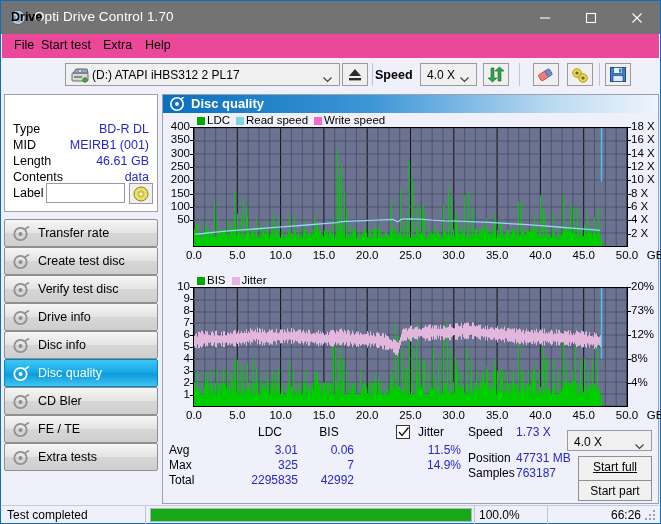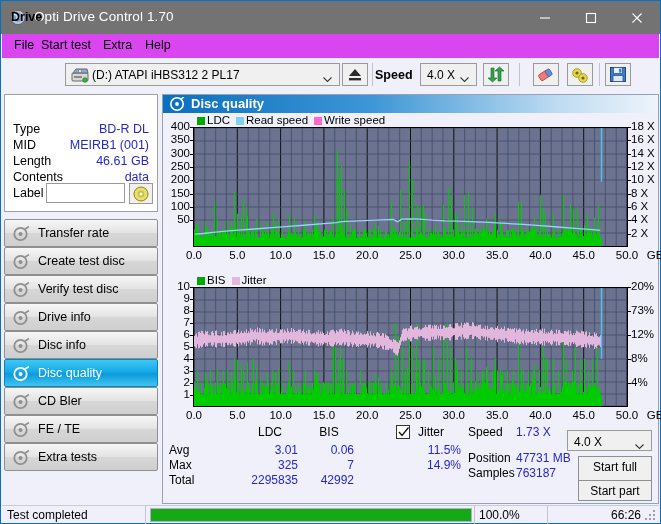--- a/index.html
+++ b/index.html
@@ -18,21 +18,21 @@
   .titlebar { position:absolute; left:0; top:0; width:659px; height:33px; background:#737373; }
   .title-icon { position:absolute; left:9px; top:8px; width:17px; height:17px; }
   .title-text { position:absolute; left:33px; top:8px; color:#fff; font-size:13.5px; letter-spacing:0.1px; }
   .wbtn { position:absolute; top:0; width:46px; height:33px; cursor:default; }
   .wbtn svg { position:absolute; left:50%; top:50%; transform:translate(-50%,-50%); }
   .wbtn.min { left:521px; }
   .wbtn.max { left:567px; }
   .wbtn.close { left:613px; }
 
   
-  .menubar { position:absolute; left:1px; top:33px; width:657px; height:24px; background:#d946ef; }
+  .menubar { position:absolute; left:1px; top:33px; width:657px; height:24px; background:#ec4899; }
   .menu-item { position:absolute; top:4px; height:17px; font-size:12.5px; color:#000; padding:0 3px; cursor:default; }
 
   
   .drivebar { position:absolute; left:1px; top:57px; width:657px; height:33px; background:#eff0fa; }
   .lbl-drive { position:absolute; left:10px; top:9px; font-weight:bold; font-size:12.5px; }
   .combo { position:absolute; background:#f0f0f0; border:1px solid #9a9a9a; }
   .combo .cv { position:absolute; left:6px; top:4px; font-size:12px; color:#000; white-space:nowrap; }
   .combo .carr { position:absolute; right:7px; top:8px; }
   #drive-combo { left:64px; top:62px; width:275px; height:23px; }
   #drive-combo .cv { left:26px; }
@@ -87,21 +87,21 @@
   .ytickR { position:absolute; left:0; font-size:11.5px; color:#000; text-align:left; white-space:nowrap; }
   .xtick { position:absolute; font-size:11.5px; color:#000; text-align:center; white-space:nowrap; }
   .tickmark { position:absolute; background:#000; }
 
   
   .st { position:absolute; font-size:12px; color:#000; white-space:nowrap; }
   .sv { position:absolute; font-size:12px; color:#2727c8; white-space:nowrap; text-align:right; }
   .chk { position:absolute; width:14px; height:14px; background:#fff; border:1px solid #333; }
   #res-combo { left:566px; top:429px; width:85px; height:21px; }
   .actbtn { position:absolute; background:#f0f0f0; border:1px solid #8f8f8f; text-align:center; font-size:12px; cursor:default; }
-  #start-full { left:577px; top:455px; width:74px; height:29px; padding-top:3px; }
+  #start-full { left:577px; top:455px; width:74px; height:29px; padding-top:3px;text-decoration:underline; }
   #start-part { left:577px; top:479px; width:74px; height:21px; padding-top:3px; }
 
   
   .statusbar { position:absolute; left:1px; top:504px; width:657px; height:18px; background:#eff0fa; border-top:1px solid #c8cada; }
   .sb-text { position:absolute; left:5px; top:2px; font-size:12px; color:#000; }
   .sb-sep { position:absolute; top:0; width:1px; height:18px; background:#c3c5d4; }
   .progress-outer { position:absolute; left:148px; top:2px; width:322px; height:14px; background:#fff; border:1px solid #b0b2c2; }
   .progress-fill { position:absolute; left:0; top:0; height:12px; background:#16a916; }
   .sb-pct { position:absolute; left:477px; top:2px; font-size:12px; }
   .sb-time { position:absolute; right:18px; top:2px; font-size:12px; }

